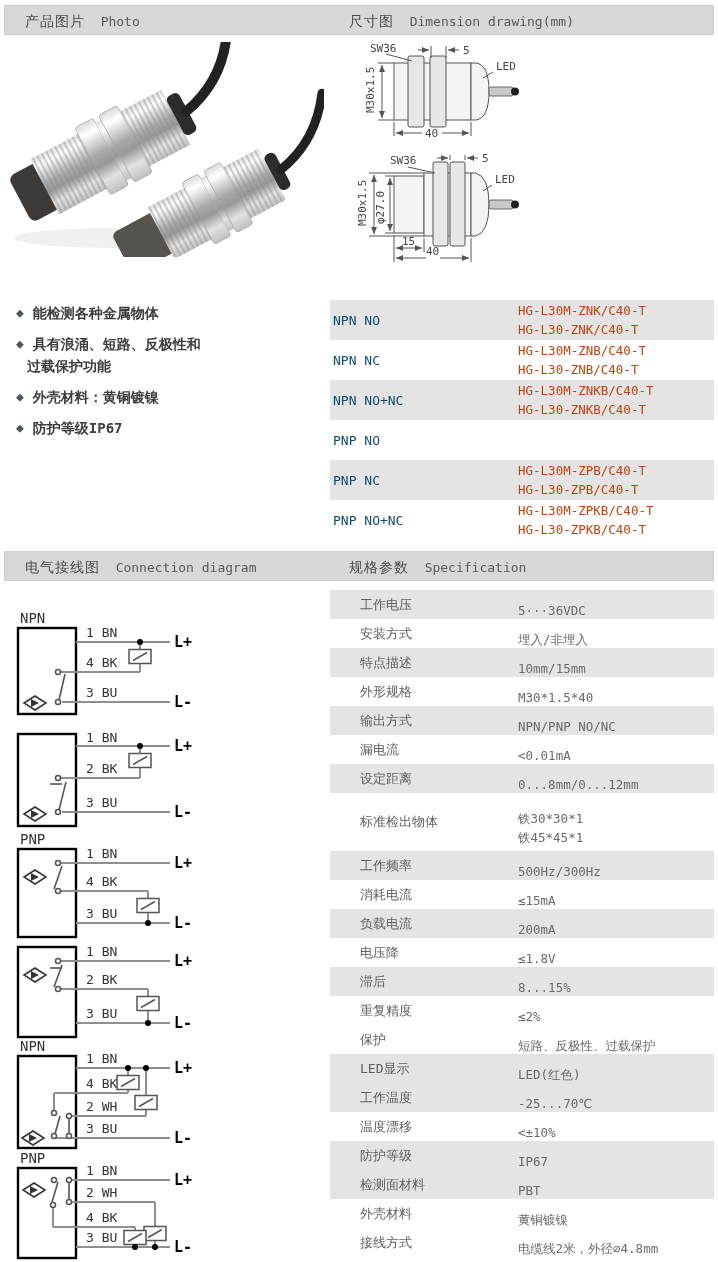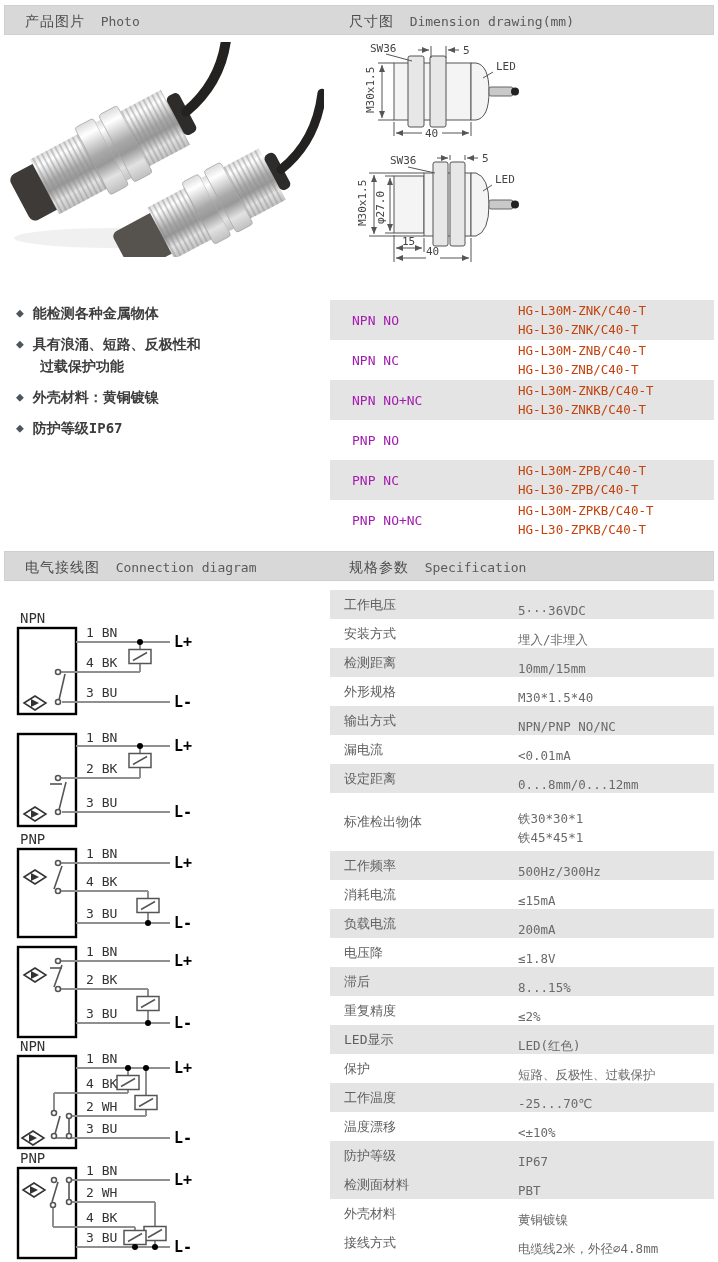--- a/index.html
+++ b/index.html
@@ -15,33 +15,33 @@
   
   .photo{position:absolute;left:4px;top:42px;width:320px;height:215px;}
   .dim1{position:absolute;left:336px;top:38px;width:378px;height:108px;}
   .dim2{position:absolute;left:336px;top:148px;width:378px;height:120px;}
   svg text{fill:#444;font-family:"DejaVu Sans Mono","DejaVu Sans",monospace;}
   
   .features{position:absolute;left:16px;top:302px;width:300px;}
   .feat{display:flex;align-items:flex-start;font-weight:bold;font-size:14px;
         color:#3d3d3d;line-height:22px;margin-bottom:9px;}
   .feat .dia{color:#4e565c;font-size:13px;margin-right:9px;line-height:22px;}
-  .feat-cont{margin-left:24px;margin-top:-9px;}
+  .feat-cont{margin-left:11px;margin-top:-9px;}
   
   .itemcode{position:absolute;left:330px;top:300px;width:384px;}
   .ic-row{display:flex;align-items:center;height:40px;}
   .ic-row.alt{background:#e4e4e4;}
-  .ic-type{width:188px;padding-left:22px;box-sizing:border-box;font-size:13px;color:#a21caf;}
+  .ic-type{width:188px;padding-left:3px;box-sizing:border-box;font-size:13px;color:#0c4a6e;}
   .ic-codes{font-size:12.5px;color:#c2410c;line-height:19px;}
   
   .spec{position:absolute;left:330px;top:590px;width:384px;}
   .sp-row{display:flex;align-items:center;height:29px;}
   .sp-row.alt{background:#e4e4e4;}
   .sp-row.tall{height:58px;}
-  .sp-label{width:188px;padding-left:14px;box-sizing:border-box;font-size:13px;color:#5f5f5f;}
+  .sp-label{width:188px;padding-left:30px;box-sizing:border-box;font-size:13px;color:#5f5f5f;}
   .sp-value{font-size:12.5px;color:#6a6a6a;line-height:19px;margin-top:11px;}
   
   .cd{position:absolute;left:10px;width:200px;}
   .cd text.wl{font-size:13px;fill:#333;}
   .cd text.term{font-size:15px;font-weight:bold;fill:#000;}
   .cd text.tl{font-size:14px;fill:#333;}
 </style>
 </head>
 <body>
 
@@ -436,21 +436,21 @@
   <div class="spec">
     <div class="sp-row alt">
       <div class="sp-label">工作电压</div>
       <div class="sp-value">5···36VDC</div>
     </div>
     <div class="sp-row">
       <div class="sp-label">安装方式</div>
       <div class="sp-value">埋入/非埋入</div>
     </div>
     <div class="sp-row alt">
-      <div class="sp-label">检测距离</div>
+      <div class="sp-label">特点描述</div>
       <div class="sp-value">10mm/15mm</div>
     </div>
     <div class="sp-row">
       <div class="sp-label">外形规格</div>
       <div class="sp-value">M30*1.5*40</div>
     </div>
     <div class="sp-row alt">
       <div class="sp-label">输出方式</div>
       <div class="sp-value">NPN/PNP NO/NC</div>
     </div>
@@ -486,28 +486,28 @@
       <div class="sp-value">≤1.8V</div>
     </div>
     <div class="sp-row alt">
       <div class="sp-label">滞后</div>
       <div class="sp-value">8...15%</div>
     </div>
     <div class="sp-row">
       <div class="sp-label">重复精度</div>
       <div class="sp-value">≤2%</div>
     </div>
+    <div class="sp-row">
+      <div class="sp-label">保护</div>
+      <div class="sp-value">短路、反极性、过载保护</div>
+    </div>
     <div class="sp-row alt">
       <div class="sp-label">LED显示</div>
       <div class="sp-value">LED(红色)</div>
     </div>
-    <div class="sp-row">
-      <div class="sp-label">保护</div>
-      <div class="sp-value">短路、反极性、过载保护</div>
-    </div>
     <div class="sp-row alt">
       <div class="sp-label">工作温度</div>
       <div class="sp-value">-25...70℃</div>
     </div>
     <div class="sp-row">
       <div class="sp-label">温度漂移</div>
       <div class="sp-value">&lt;±10%</div>
     </div>
     <div class="sp-row alt">
       <div class="sp-label">防护等级</div>

